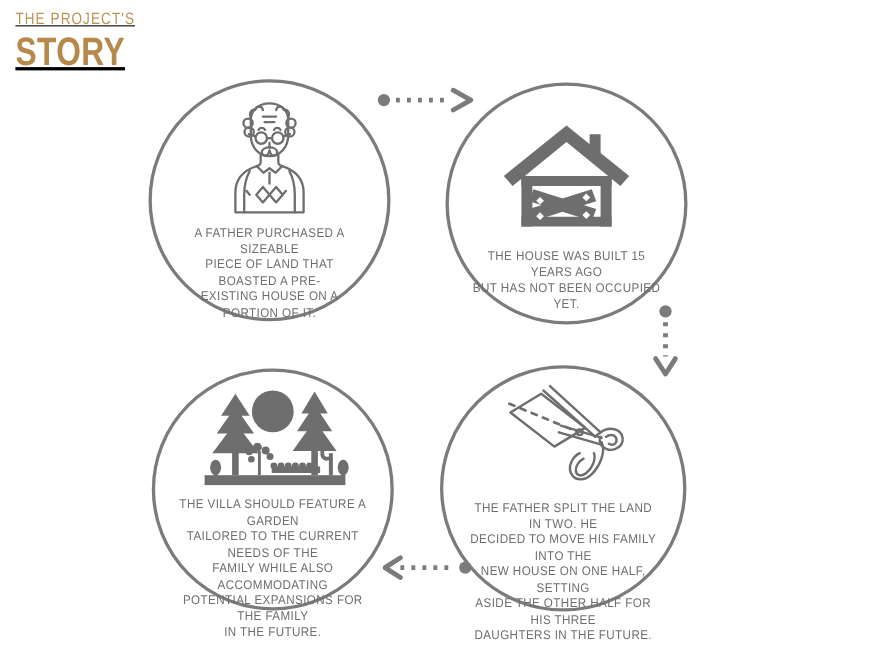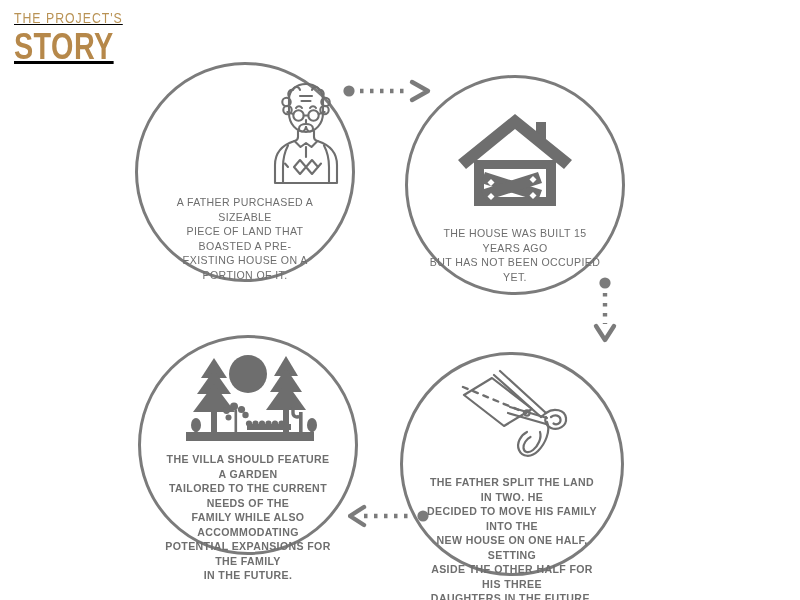--- a/index.html
+++ b/index.html
@@ -71,36 +71,36 @@
     line-height: 14.5px;
     text-align: center;
     letter-spacing: 0.4px;
     transform: scaleX(0.92);
     text-transform: uppercase;
     white-space: pre-line;
     padding: 0 14px;
   }
 
   
-  #node-father   { left: 135px; top: 62px;  width: 220px; height: 220px; align-items: flex-end; }
+  #node-father   { left: 135px; top: 72px;  width: 220px; height: 220px; }
   #node-father   .icon-wrap { height: 112px; margin-top: 12px; }
   #node-father   .caption  { margin-top: 10px; }
 
   
   #node-house    { left: 405px; top: 75px;  width: 220px; height: 220px; }
   #node-house    .icon-wrap { height: 112px; margin-top: 18px; }
   #node-house    .caption  { margin-top: 18px; }
 
   
-  #node-garden   { left: 138px; top: 335px; width: 220px; height: 220px; font-weight: bold; }
+  #node-garden   { left: 138px; top: 335px; width: 220px; height: 220px; }
   #node-garden   .icon-wrap { height: 96px; margin-top: 14px; }
   #node-garden   .caption  { margin-top: 8px; }
 
   
-  #node-split    { left: 400px; top: 352px; width: 224px; height: 224px; font-weight: bold; }
+  #node-split    { left: 400px; top: 332px; width: 224px; height: 224px; }
   #node-split    .icon-wrap { height: 104px; margin-top: 10px; }
   #node-split    .caption  { margin-top: 6px; }
 
   
   .connector { position: absolute; }
   #arrow-top    { left: 340px; top: 78px;  width: 92px; height: 26px; }
   #arrow-right  { left: 592px; top: 276px; width: 26px; height: 68px; }
   #arrow-bottom { left: 348px; top: 503px; width: 84px; height: 26px; }
 </style>
 </head>

